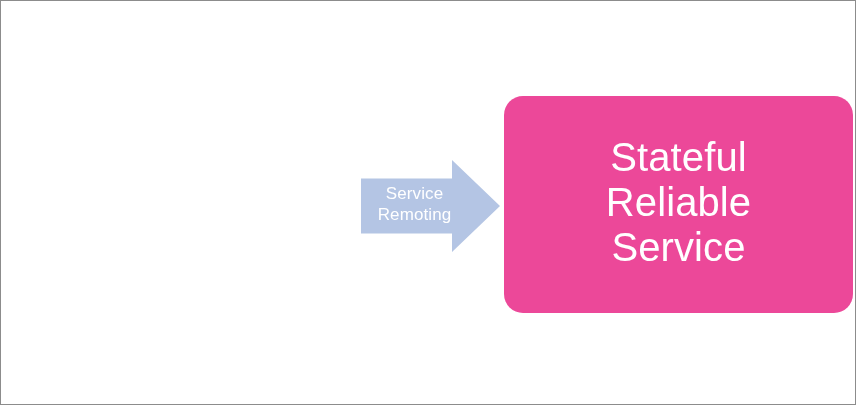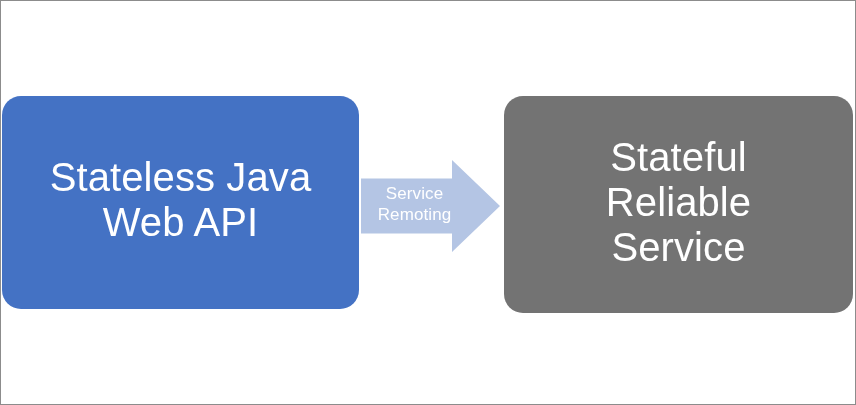--- a/index.html
+++ b/index.html
@@ -47,21 +47,21 @@
     border-radius: 19px;
     font-size: 40px;
     padding: 0 14px 6px 14px;
   }
 
   #node-stateful {
     left: 503px;
     top: 95px;
     width: 349px;
     height: 217px;
-    background: #737373;
+    background: #ec4899;
     border-radius: 19px;
     font-size: 40px;
     padding: 0 16px 4px 16px;
   }
 
   
   #arrow-wrap {
     position: absolute;
     left: 360px;
     top: 159px;
@@ -88,22 +88,20 @@
     line-height: 1.25;
     white-space: pre-line;
     letter-spacing: 0.1px;
   }
 </style>
 </head>
 <body>
 
 <div id="canvas">
 
-  <div id="node-stateless" class="node">Stateless Java
-Web API</div>
 
   <div id="arrow-wrap">
     <svg viewBox="0 0 139 92" xmlns="http://www.w3.org/2000/svg">
       <path d="M0 18.5 H91 V0 L139 46 L91 92 V73.5 H0 Z" fill="#B4C5E4"></path>
     </svg>
     <div id="arrow-label">Service
 Remoting</div>
   </div>
 
   <div id="node-stateful" class="node">Stateful

